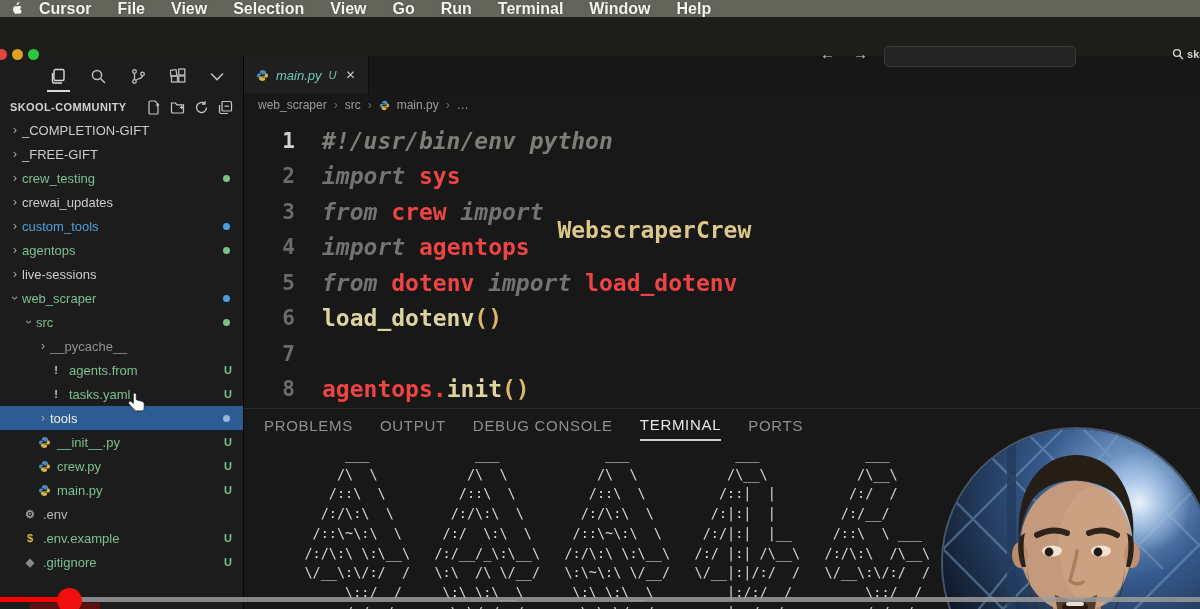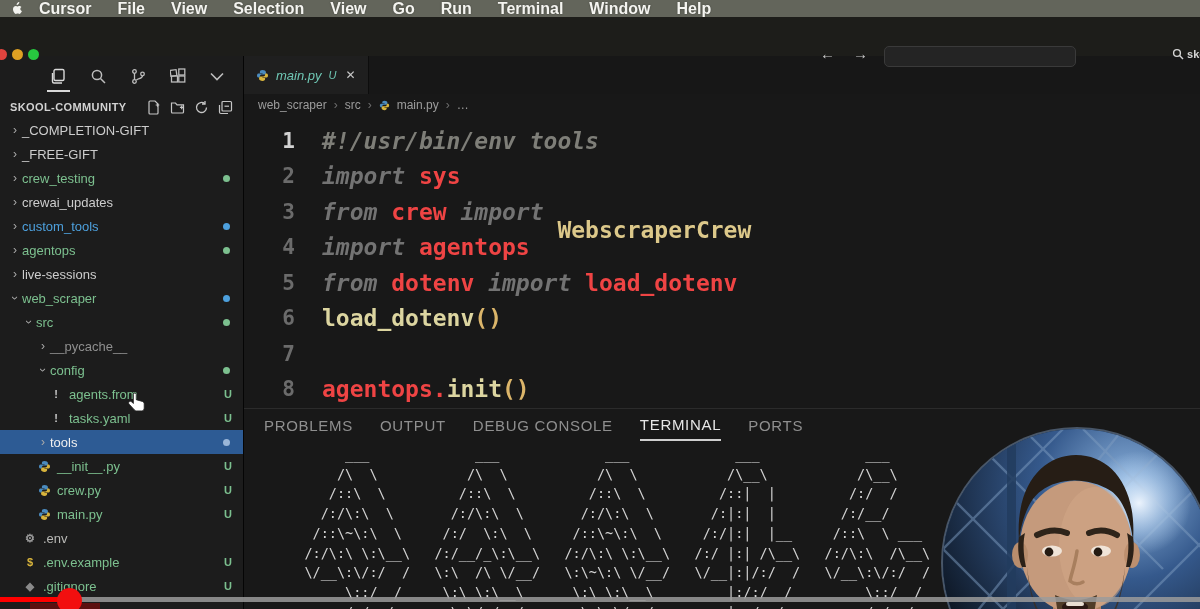--- a/index.html
+++ b/index.html
@@ -250,25 +250,20 @@
         </div>
         <div class="row lvl2 c-green">
           <span class="chev down">›</span>
           <span>src</span>
           <span class="dotbadge dot-green"></span>
         </div>
         <div class="row lvl3 c-gray">
           <span class="chev">›</span>
           <span>__pycache__</span>
         </div>
-        <div class="row lvl3 c-green">
-          <span class="chev down">›</span>
-          <span>config</span>
-          <span class="dotbadge dot-green"></span>
-        </div>
         <div class="row lvl4 c-green">
           <span class="ficon yaml-ic">!</span>
           <span>agents.from</span>
           <span class="badge">U</span>
         </div>
         <div class="row lvl4 c-green">
           <span class="ficon yaml-ic">!</span>
           <span>tasks.yaml</span>
           <span class="badge">U</span>
         </div>
@@ -352,21 +347,21 @@
             </svg>
         </span>
         <span>main.py</span>
         <span class="sep">›</span>
         <span>…</span>
       </div>
 
       <div class="codearea">
         <div class="cline">
           <span class="ln cur">1</span>
-          <span class="tk-comment">#!/usr/bin/env tools</span>
+          <span class="tk-comment">#!/usr/bin/env python</span>
         </div>
         <div class="cline">
           <span class="ln">2</span>
           <span class="tk-kw">import</span><span class="tk-plain"> sys</span>
         </div>
         <div class="cline">
           <span class="ln">3</span>
           <span class="tk-kw">from</span><span class="tk-plain"> crew </span><span class="tk-kw">import</span><span class="tk-cls"> WebscraperCrew</span>
         </div>
         <div class="cline">

